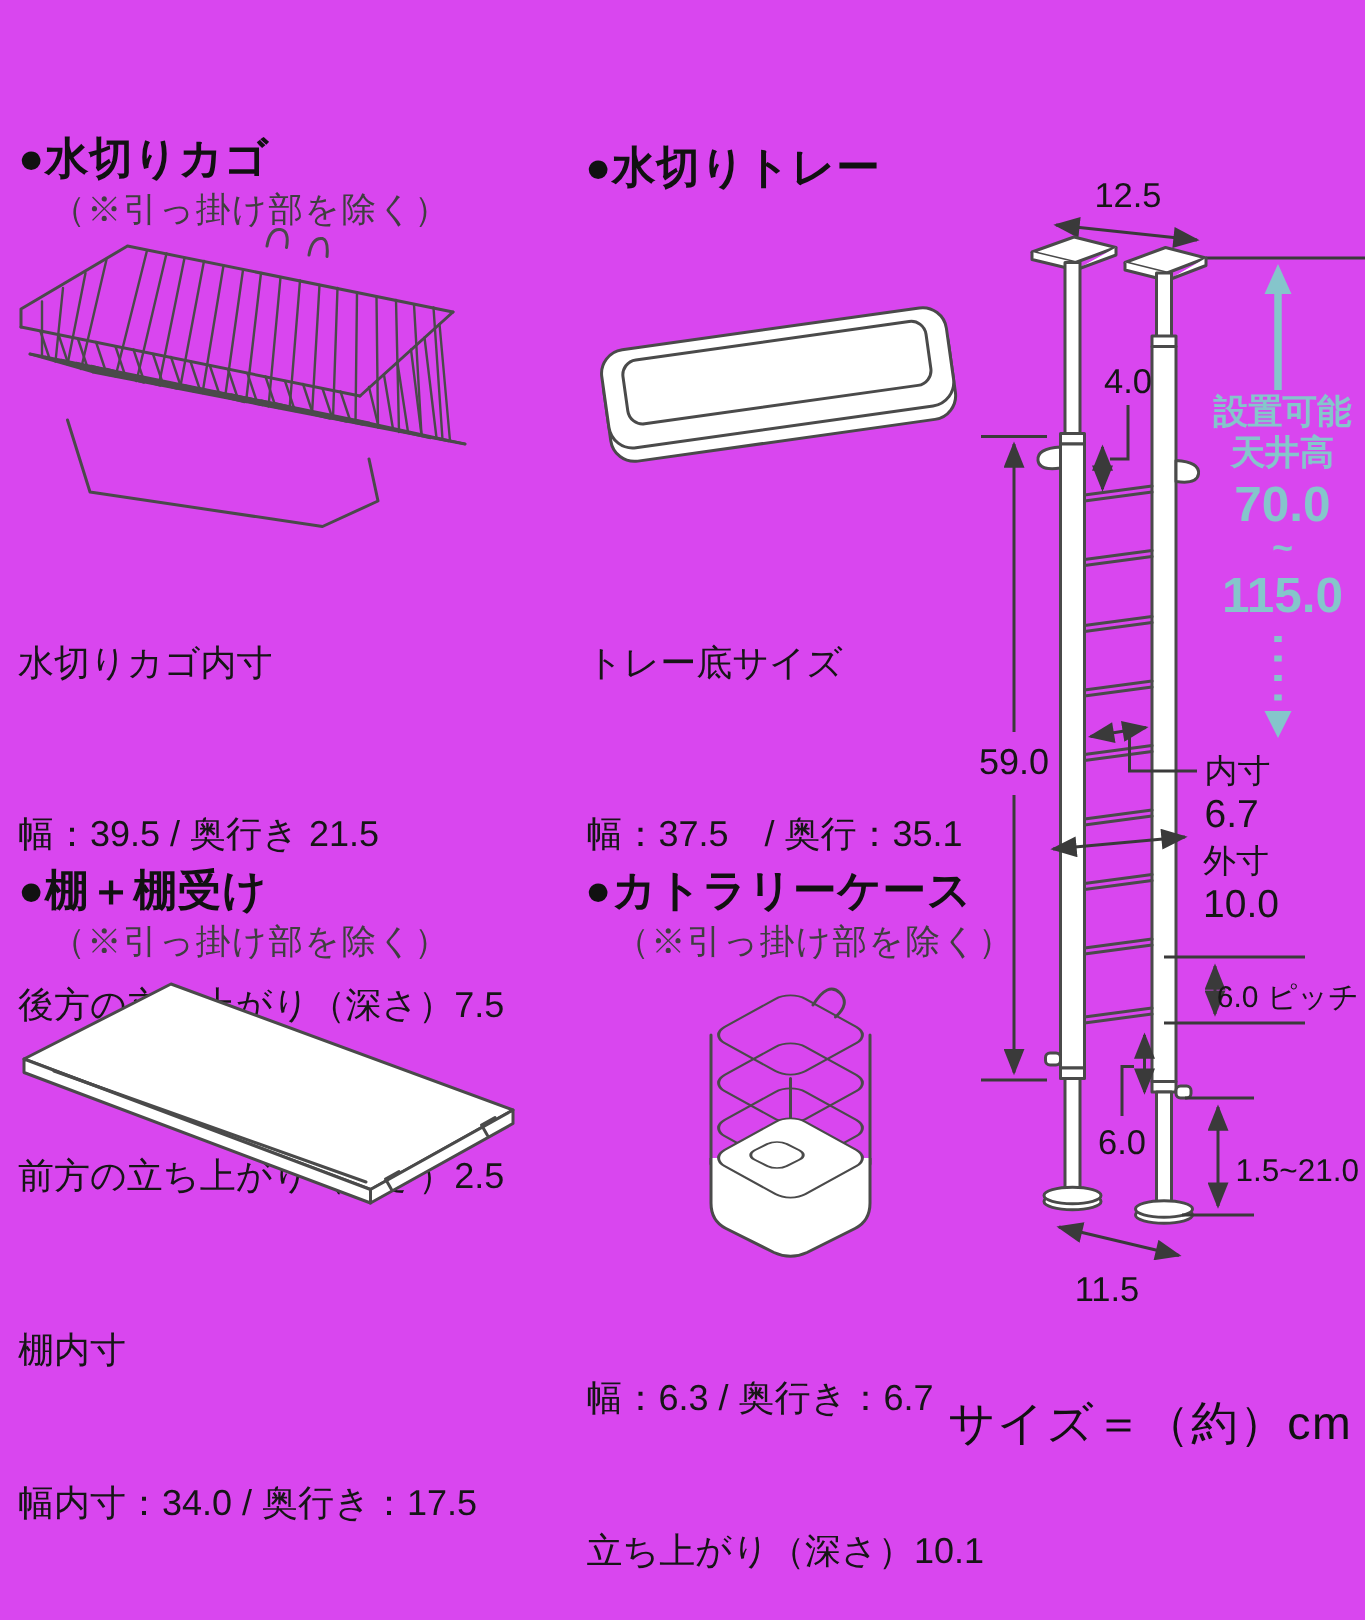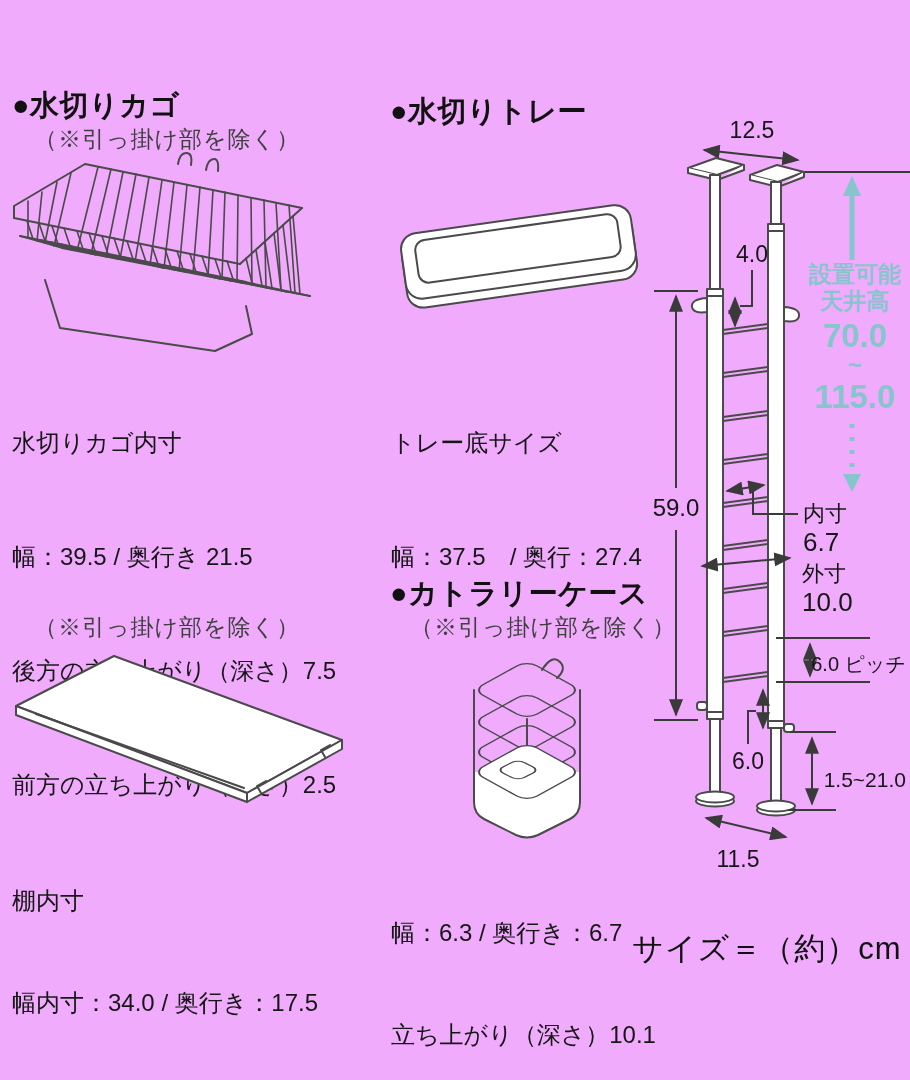--- a/index.html
+++ b/index.html
@@ -1,16 +1,16 @@
 <!DOCTYPE html>
 <html><head>
 <meta charset="utf-8">
 <style>
   html,body{margin:0;padding:0;background:#fff;}
-  .canvas{position:relative;width:910px;height:1080px;background:#f0abfc;overflow:hidden;
+  .canvas{position:relative;width:910px;height:1080px;background:#d946ef;overflow:hidden;
           font-family:"Liberation Sans",sans-serif;color:#1a1a1a;}
   .abs{position:absolute;}
   .sec-title{font-size:29px;font-weight:700;letter-spacing:0.5px;color:#111;}
   .sec-note{font-size:23px;font-weight:400;color:#3f3f3f;letter-spacing:1px;font-family:Liberation Serif, serif;}
   .specs{font-size:24px;font-weight:400;color:#161616;line-height:38px;white-space:pre;}
   .specs.tight{line-height:34px;}
   .footer-note{font-size:31px;font-weight:400;color:#111;letter-spacing:1px;}
   svg{overflow:visible;display:block;}
   svg text{font-family:"Liberation Sans",sans-serif;fill:#161616;font-weight:500;}
   svg text.teal{fill:#85c5cb;font-weight:600;}
@@ -65,23 +65,24 @@
   <svg class="abs" style="left:383px;top:186px;" width="270" height="140" viewBox="0 0 270 140">
     <g transform="rotate(-8 135 70)">
       <rect class="lineart-w" x="20" y="42" width="232" height="66" rx="16"></rect>
       <rect class="lineart-w" x="20" y="33" width="232" height="66" rx="16"></rect>
       <rect class="lineart" x="34" y="41" width="204" height="43" rx="10" stroke-width="1.8"></rect>
     </g>
   </svg>
 
   <div class="abs specs" style="left:391px;top:348px;">
     <div>トレー底サイズ</div>
-    <div>幅：37.5　/ 奥行：27.4</div>
-  </div>
-
+    <div>幅：37.5　/ 奥行：35.1</div>
+  </div>
+
+  <div class="abs sec-title" style="left:12px;top:574px;">●棚＋棚受け</div>
   <div class="abs sec-note" style="left:34px;top:612px;">（※引っ掛け部を除く）</div>
 
   <svg class="abs" style="left:4px;top:648px;" width="358" height="172" viewBox="0 0 358 172">
     <path class="lineart-w" d="M110,8 L338,92 L243,145 L12,58 Z"></path>
     <path class="lineart-w" d="M12,58 L12,67 L243,154 L243,145 Z"></path>
     <path class="lineart-w" d="M243,145 L243,154 L338,101 L338,92 Z"></path>
     <path class="lineart" stroke-width="1.8" d="M32,66 L240,140"></path>
     <path class="lineart" stroke-width="1.8" d="M326,97 l-9,5 l4,7 M262,133 l-9,5 l4,7"></path>
   </svg>
 

